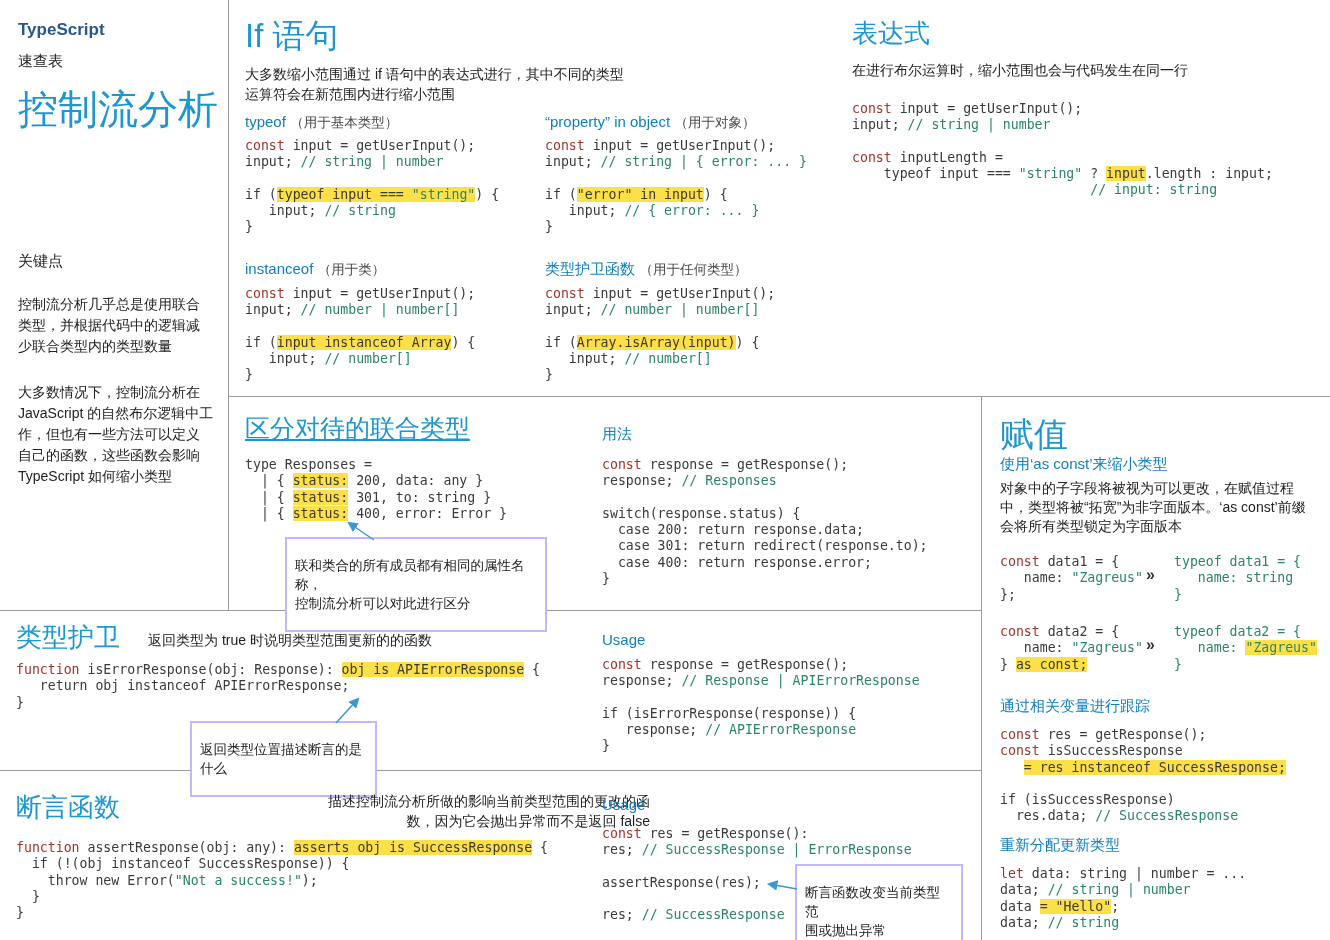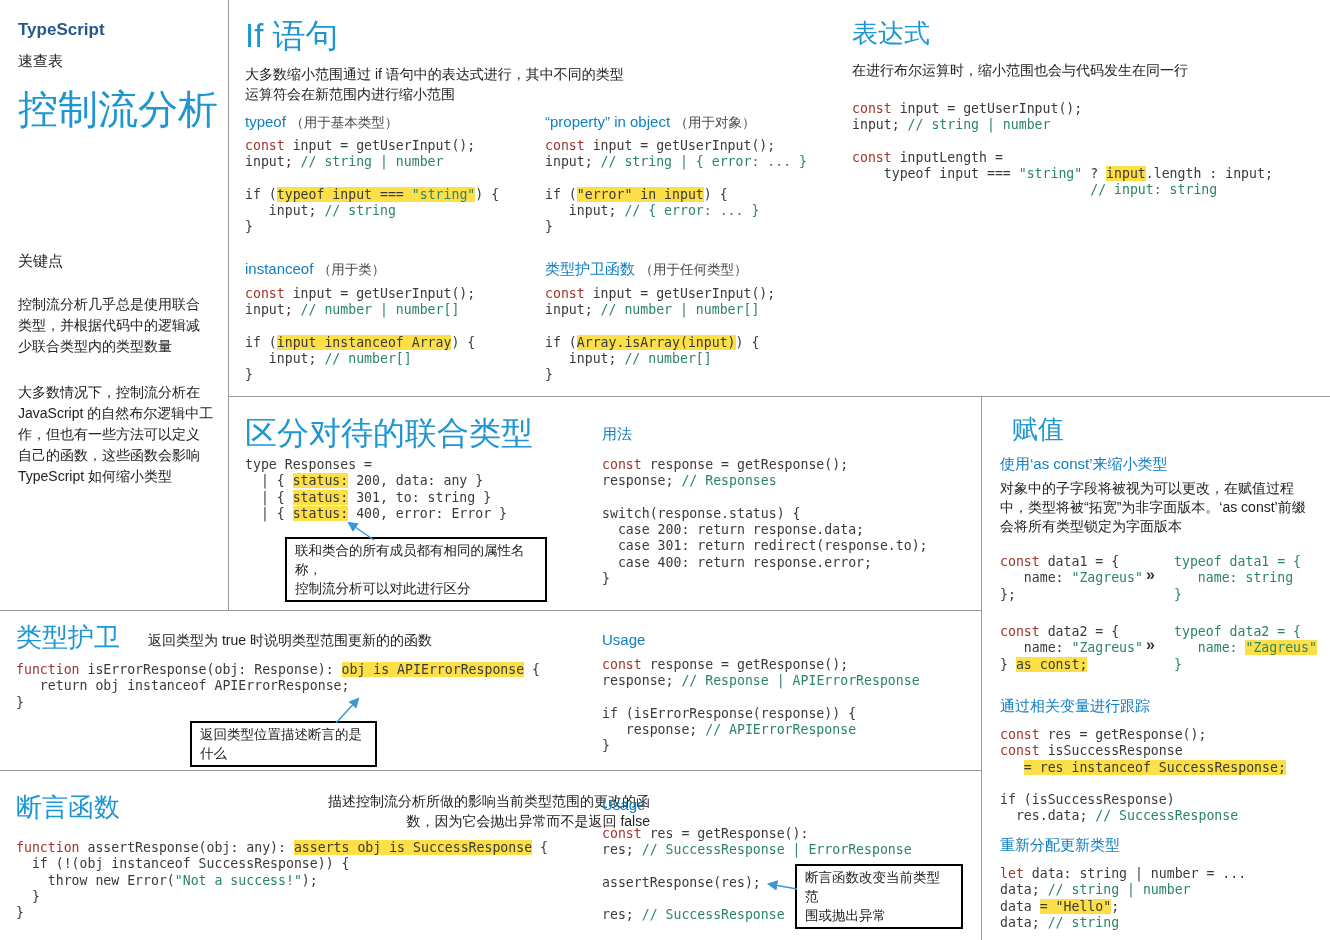--- a/index.html
+++ b/index.html
@@ -9,21 +9,21 @@
   .abs { position:absolute; }
   .divider { position:absolute; background:#9a9a9a; }
   .code { font-family:"DejaVu Sans Mono",monospace; font-size:13.2px; line-height:16.3px; color:#3a3a3a; white-space:pre; }
   .code .k { color:#a0352b; }
   .code .c, .code .s, .code .t { color:#2b8566; }
   .code .h { background:#fde047; }
   .h1 { color:#1e96d2; font-weight:400; }
   .subhead { color:#0e7fc1; font-size:15px; }
   .suffix { color:#4a4a4a; font-size:13.5px; }
   .body-text { font-size:14px; line-height:20px; color:#222; white-space:pre-line; }
-  .callout { position:absolute; border:2px solid #000000; background:#fff; font-size:13.5px; line-height:19px; padding:2px 8px; color:#222; white-space:pre-line; }
+  .callout { position:absolute; border:2px solid #c4b5fd; background:#fff; font-size:13.5px; line-height:19px; padding:17px 8px; color:#222; white-space:pre-line; }
   .brand { color:#25588f; font-size:17px; font-weight:600; }
   #arrow-overlay { position:absolute; left:0; top:0; pointer-events:none; }
 </style>
 </head>
 <body>
 
 <div id="page">
 
   <div class="divider" style="left:228px;top:0;width:1px;height:610px;"></div>
   <div class="divider" style="left:228px;top:396px;width:1102px;height:1px;"></div>
@@ -71,28 +71,28 @@
   <div class="abs" style="left:545px;top:260px;">
     <span class="subhead">类型护卫函数</span>
     <span class="suffix">（用于任何类型）</span>
   </div>
   <pre class="abs code" style="left:545px;top:286px;"><div><span class="k">const</span><span> input = getUserInput();</span></div><div><span>input; </span><span class="c">// number | number[]</span></div><div>&nbsp;</div><div><span>if (</span><span class="h">Array.isArray(input)</span><span>) {</span></div><div><span>   input; </span><span class="c">// number[]</span></div><div><span>}</span></div></pre>
 
   <div class="abs h1" style="left:852px;top:16px;font-size:26px;">表达式</div>
   <div class="abs body-text" style="left:852px;top:60px;width:420px;">在进行布尔运算时，缩小范围也会与代码发生在同一行</div>
   <pre class="abs code" style="left:852px;top:101px;"><div><span class="k">const</span><span> input = getUserInput();</span></div><div><span>input; </span><span class="c">// string | number</span></div><div>&nbsp;</div><div><span class="k">const</span><span> inputLength =</span></div><div><span>    typeof input === </span><span class="s">"string"</span><span> ? </span><span class="h">input</span><span>.length : input;</span></div><div><span>                              </span><span class="c">// input: string</span></div></pre>
 
-  <div class="abs h1" style="left:245px;top:412px;font-size:32px;">区分对待的联合类型</div>
+  <div class="abs h1" style="left:245px;top:412px;font-size:25px;text-decoration:underline;">区分对待的联合类型</div>
   <pre class="abs code" style="left:245px;top:457px;"><div><span>type Responses =</span></div><div><span>  | { </span><span class="h">status:</span><span> 200, data: any }</span></div><div><span>  | { </span><span class="h">status:</span><span> 301, to: string }</span></div><div><span>  | { </span><span class="h">status:</span><span> 400, error: Error }</span></div></pre>
   <div class="callout" style="left:285px;top:537px;width:262px;">联和类合的所有成员都有相同的属性名称，
 控制流分析可以对此进行区分</div>
   <div class="abs subhead" style="left:602px;top:425px;">用法</div>
   <pre class="abs code" style="left:602px;top:457px;"><div><span class="k">const</span><span> response = getResponse();</span></div><div><span>response; </span><span class="c">// Responses</span></div><div>&nbsp;</div><div><span>switch(response.status) {</span></div><div><span>  case 200: return response.data;</span></div><div><span>  case 301: return redirect(response.to);</span></div><div><span>  case 400: return response.error;</span></div><div><span>}</span></div></pre>
 
-  <div class="abs h1" style="left:1000px;top:412px;font-size:26px;margin-left:12px;">赋值</div>
+  <div class="abs h1" style="left:1000px;top:412px;font-size:34px;">赋值</div>
   <div class="abs subhead" style="left:1000px;top:455px;">使用‘as const’来缩小类型</div>
   <div class="abs body-text" style="left:1000px;top:479px;width:320px;line-height:19px;">对象中的子字段将被视为可以更改，在赋值过程
 中，类型将被“拓宽”为非字面版本。‘as const’前缀
 会将所有类型锁定为字面版本</div>
   <pre class="abs code" style="left:1000px;top:554px;"><div><span class="k">const</span><span> data1 = {</span></div><div><span>   name: </span><span class="s">"Zagreus"</span></div><div><span>};</span></div></pre>
   <div class="abs" style="left:1146px;top:566px;font-size:16px;font-weight:bold;color:#333;">»</div>
   <pre class="abs code" style="left:1174px;top:554px;"><div><span class="t">typeof data1 = {</span></div><div><span class="t">   name: string</span></div><div><span class="t">}</span></div></pre>
   <pre class="abs code" style="left:1000px;top:624px;"><div><span class="k">const</span><span> data2 = {</span></div><div><span>   name: </span><span class="s">"Zagreus"</span></div><div><span>} </span><span class="h">as const;</span></div></pre>
   <div class="abs" style="left:1146px;top:636px;font-size:16px;font-weight:bold;color:#333;">»</div>
   <pre class="abs code" style="left:1174px;top:624px;"><div><span class="t">typeof data2 = {</span></div><div><span class="t">   name: </span><span class="h t">"Zagreus"</span></div><div><span class="t">}</span></div></pre>

